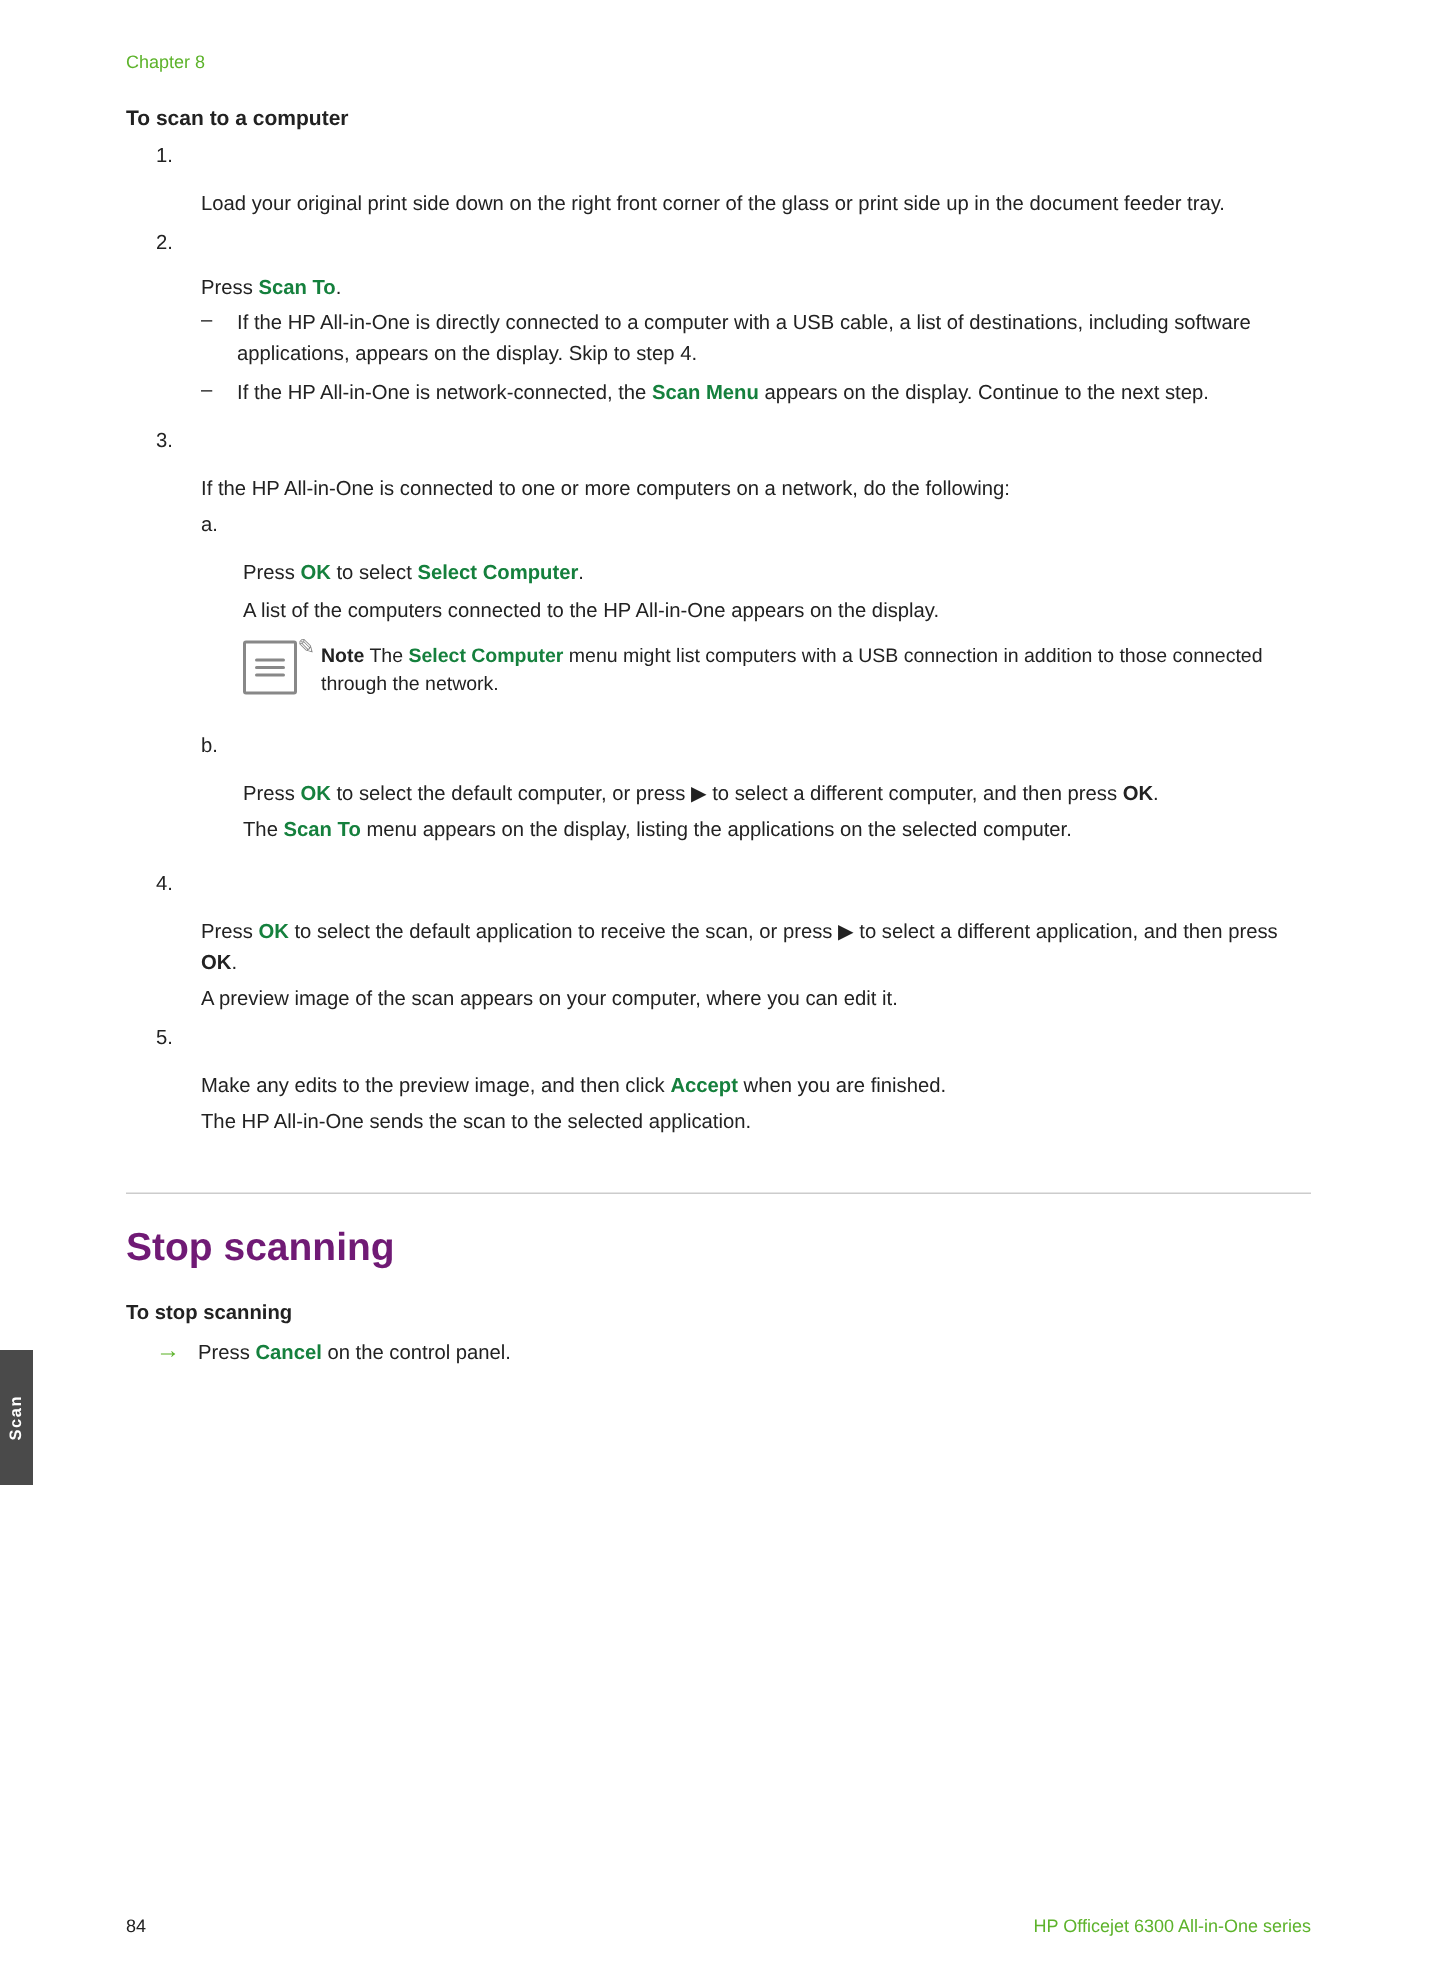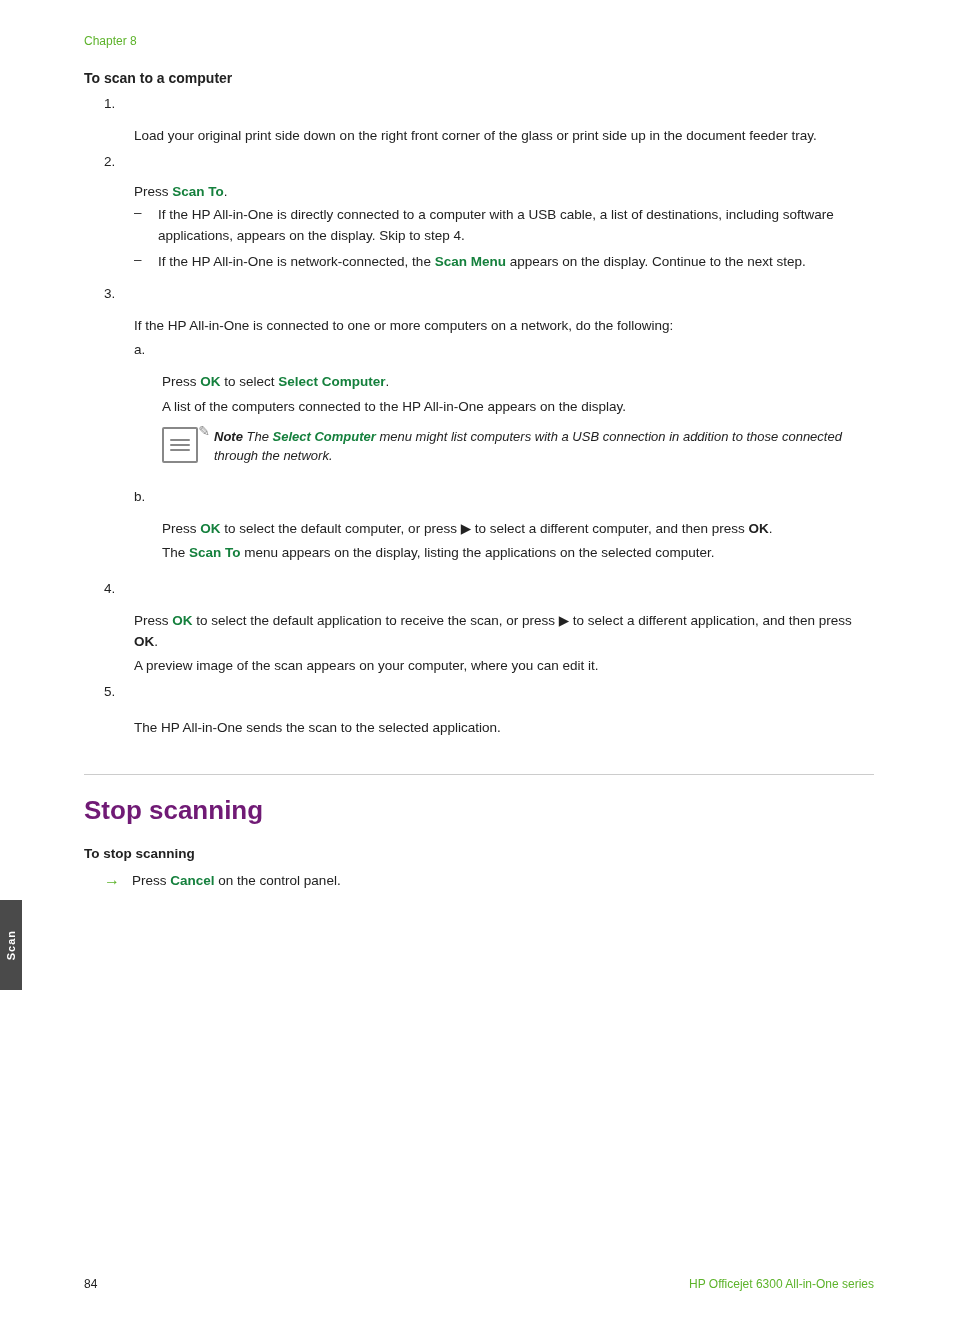--- a/index.html
+++ b/index.html
@@ -137,21 +137,20 @@
       position: absolute;
       top: -4px;
       right: -6px;
       font-size: 14px;
       color: #888;
     }
 
     .note-text {
       font-size: 13px;
       line-height: 1.5;
-      font-style: italic;
     }
 
     .note-label {
       font-weight: bold;
     }
 
     .sub-text {
       margin-top: 4px;
       line-height: 1.5;
     }
@@ -311,20 +310,21 @@
       <span class="list-num">4.</span>
       <span class="list-content">
         <span class="line-height-normal">Press <span class="green">OK</span> to select the default application to receive the scan, or press ▶ to select a different application, and then press <span class="bold">OK</span>.</span>
         <div class="sub-text line-height-normal">A preview image of the scan appears on your computer, where you can edit it.</div>
       </span>
     </li>
 
     <li>
       <span class="list-num">5.</span>
       <span class="list-content">
+        <span class="line-height-normal">Make any edits to the preview image, and then click <span class="green">Accept</span> when you are finished.</span>
         <div class="sub-text line-height-normal">The HP All-in-One sends the scan to the selected application.</div>
       </span>
     </li>
 
   </ol>
 
   <div class="stop-scanning-heading">Stop scanning</div>
 
   <div class="to-stop-heading">To stop scanning</div>
 

